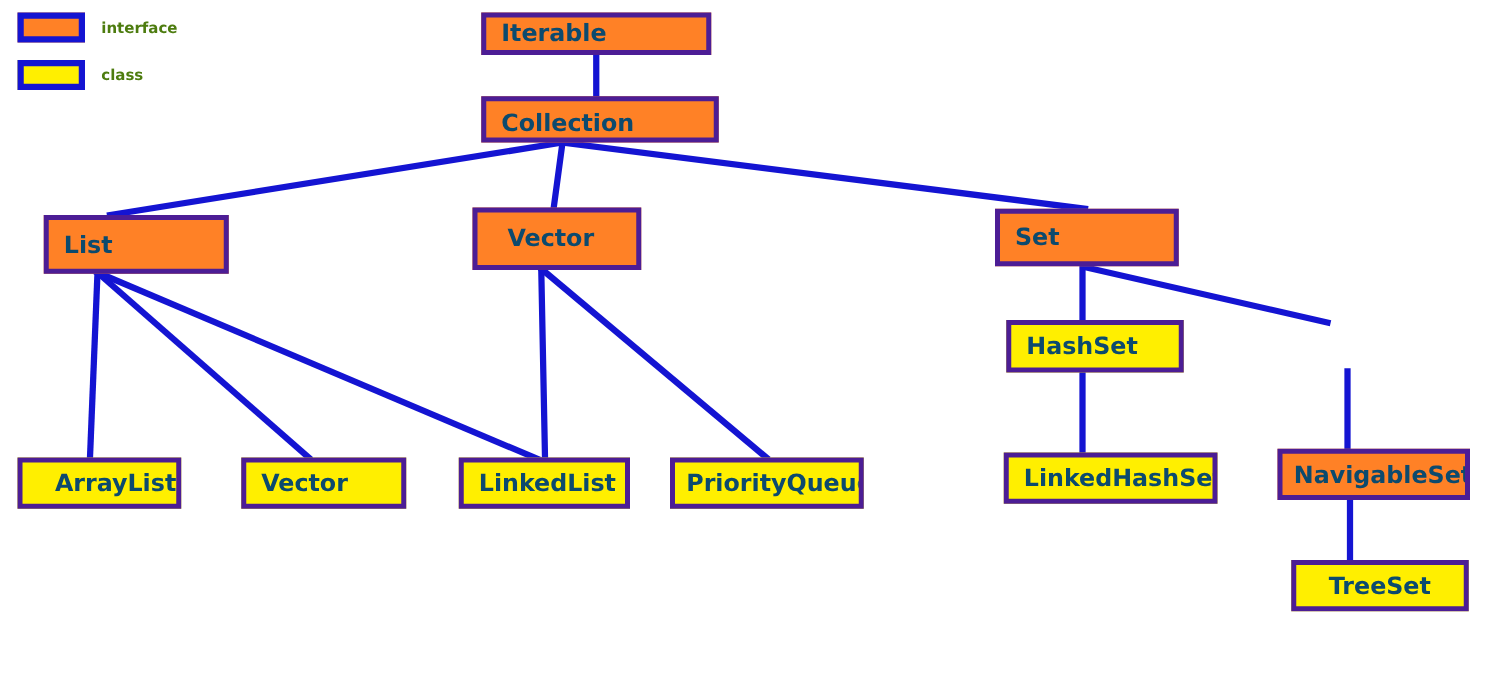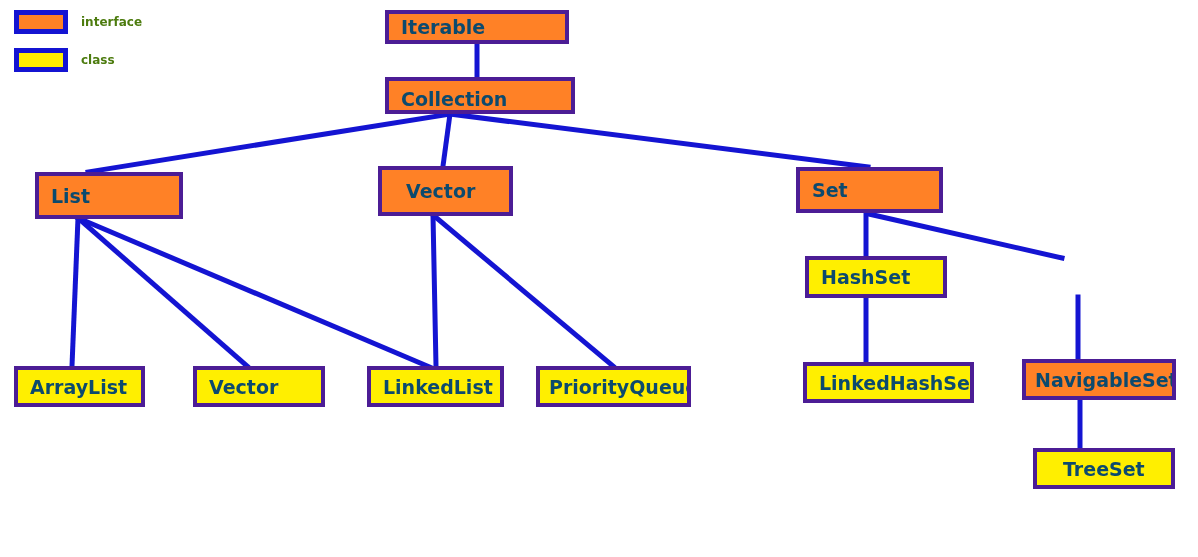--- a/index.html
+++ b/index.html
@@ -126,21 +126,21 @@
 
   <div class="node klass" style="left:805px; top:256px; width:142px; height:42px;">
     <span class="node-label">HashSet</span>
   </div>
 
   <div class="node interface" style="left:796px; top:167px; width:147px; height:46px;">
     <span class="node-label">Set</span>
   </div>
 
 
-  <div class="node klass" style="left:14px; top:366px; width:131px; height:41px;">
+  <div class="node klass" style="left:14px; top:366px; width:131px; height:41px;justify-content:flex-end;">
     <span class="node-label">ArrayList</span>
   </div>
 
   <div class="node klass" style="left:193px; top:366px; width:132px; height:41px;">
     <span class="node-label">Vector</span>
   </div>
 
   <div class="node klass" style="left:367px; top:366px; width:137px; height:41px;">
     <span class="node-label">LinkedList</span>
   </div>

